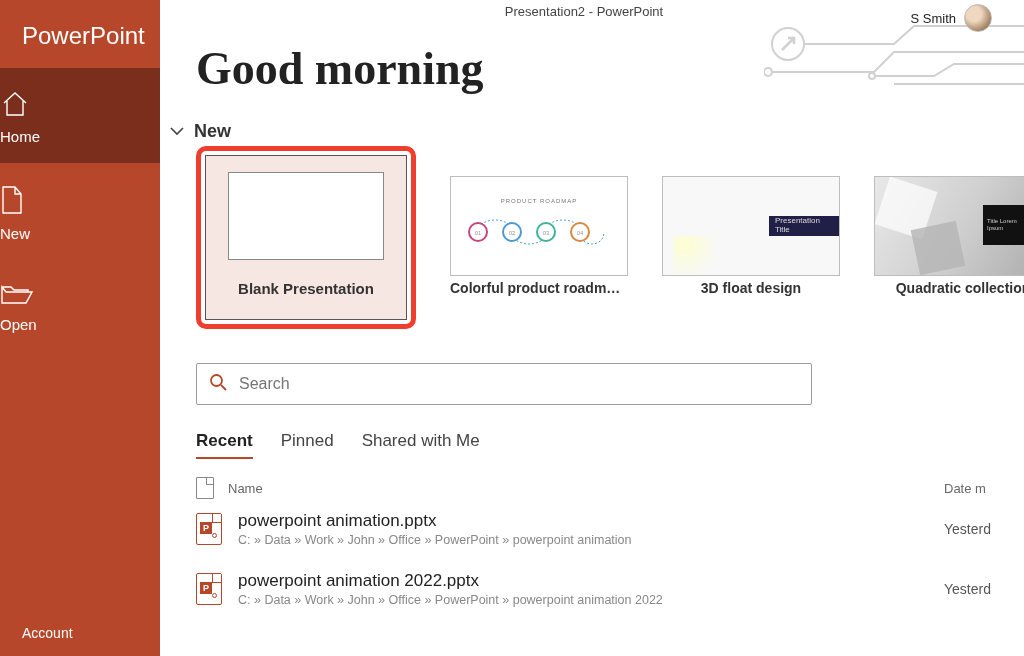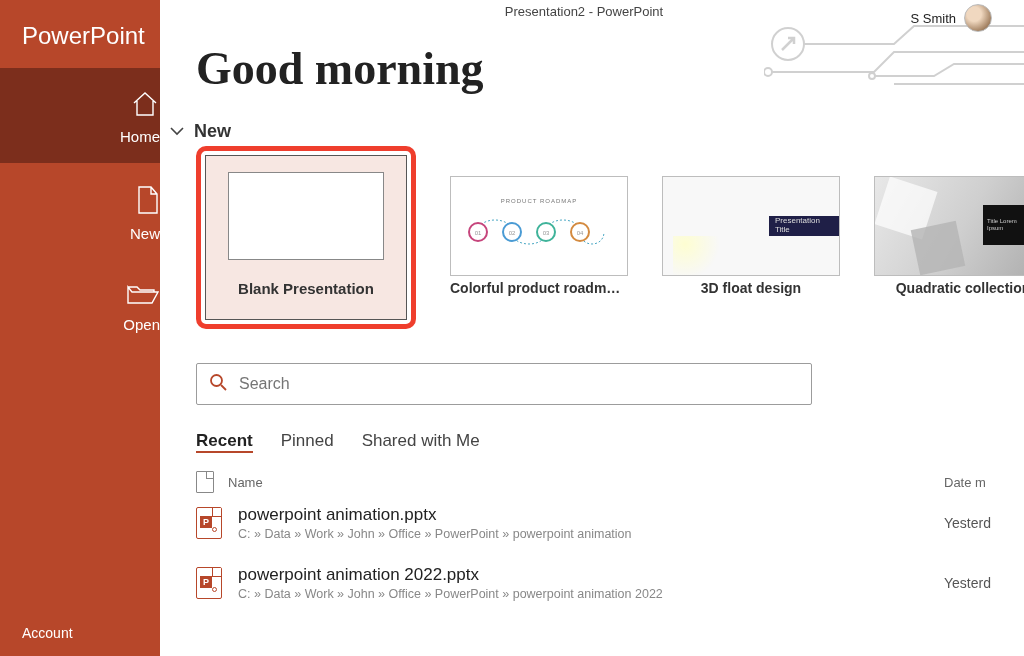--- a/index.html
+++ b/index.html
@@ -1,21 +1,21 @@
 <!DOCTYPE html>
 <html><head>
   <meta charset="utf-8">
   <style>
     * { margin: 0; padding: 0; box-sizing: border-box; font-family: "Segoe UI", Arial, sans-serif; }
     body { width: 1024px; height: 656px; overflow: hidden; background: #fff; display: flex; }
     
     
     .sidebar { width: 160px; height: 100%; background: #B7472A; color: #fff; display: flex; flex-direction: column; }
     .sidebar-title { font-size: 24px; font-weight: 400; padding: 22px 0 18px 22px; }
-    .sidebar-item { display: flex; flex-direction: column; align-items: flex-end; padding: 22px 0 18px; cursor: pointer; }
+    .sidebar-item { display: flex; flex-direction: column; align-items: flex-start; padding: 22px 0 18px; cursor: pointer; }
     .sidebar-item.active { background: #7C2E1C; }
     .sidebar-item .icon { display: block; margin-bottom: 6px; }
     .sidebar-item-label { font-size: 15px; color: #fff; }
     .sidebar-bottom { margin-top: auto; padding: 0 0 14px 22px; }
     .sidebar-bottom .sidebar-item-label { font-size: 14px; }
     
     
     .main { flex: 1; height: 100%; background: #fff; position: relative; overflow: hidden; }
     
     
@@ -64,21 +64,21 @@
     .thumb-quad .dark{position:absolute;right:8px;top:28px;width:60px;height:40px;background:#111;display:flex;flex-direction:column;justify-content:center;padding:4px;}
     .thumb-quad .dark span{font-size:6px;color:#ccc;line-height:1.2;}
     
     
     .search-box { margin-top: 34px; width: 616px; height: 42px; border: 1px solid #9c9c9c; border-radius: 2px; display:flex; align-items:center; padding: 0 12px; gap:12px;}
     .search-box input { border:none; outline:none; font-size:16px; color:#666; flex:1; background:transparent;}
     .search-icon { color:#B7472A; }
     
     
     .tabs { display:flex; gap:28px; margin-top: 26px; font-size:17px; color:#444;}
-    .tab { padding-bottom:0; cursor:pointer;}
+    .tab { padding-bottom:6px; cursor:pointer;}
     .tab.active { font-weight:700; color:#222; border-bottom: 2px solid #B7472A;}
     
     
     .list-header { display:flex; align-items:center; margin-top: 18px; font-size:13px; color:#666;}
     .list-header .col-name { display:flex; align-items:center; gap:14px; flex:1;}
     .list-header .col-date { width:80px; text-align:left;}
     .file-row { display:flex; align-items:center; padding: 12px 0; border-top:none; cursor:pointer;}
     .file-icon { width:26px; height:32px; margin-right: 16px; position:relative; border:1.5px solid #B7472A; border-radius:2px; background:#fff;}
     .file-icon::before{content:"";position:absolute;top:0;right:0;width:8px;height:8px;background:#fff;border-left:1.5px solid #B7472A;border-bottom:1.5px solid #B7472A;}
     .file-icon .p { position:absolute; left:3px; top:8px; width:12px;height:12px;background:#B7472A;color:#fff;font-size:9px;font-weight:700;text-align:center;line-height:12px;}

